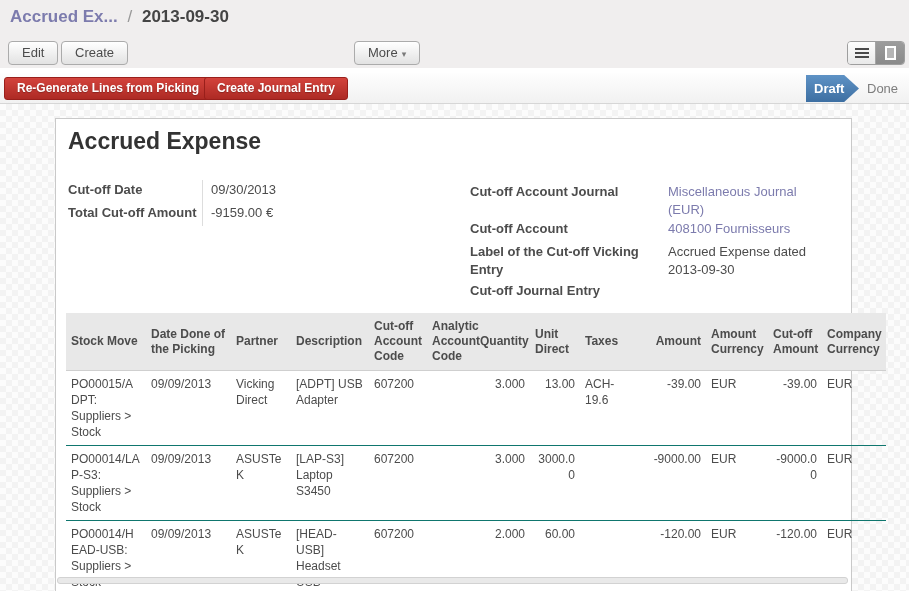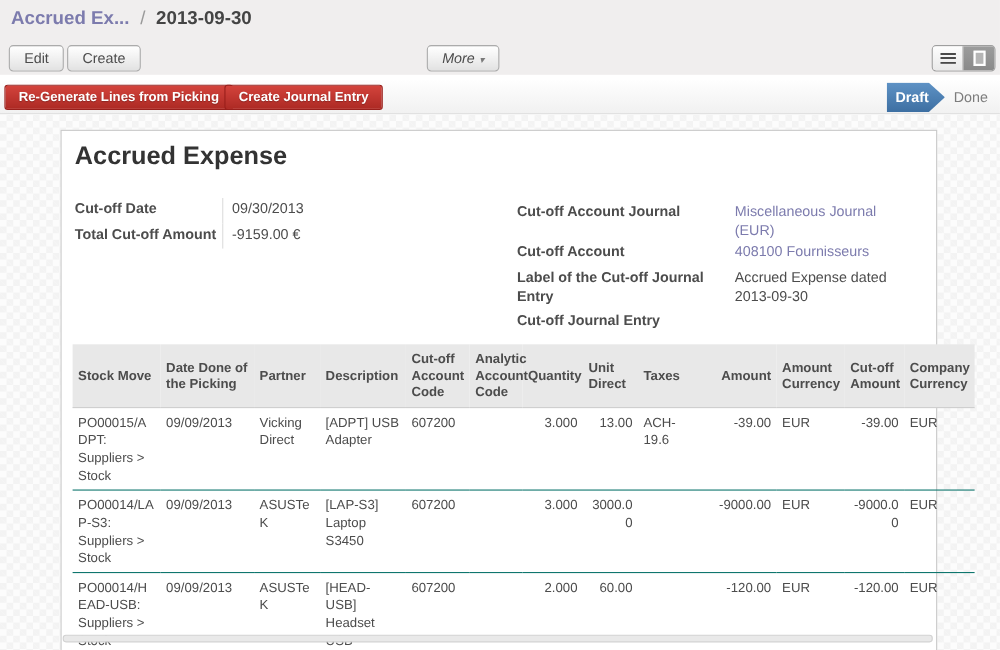--- a/index.html
+++ b/index.html
@@ -14,21 +14,21 @@
   .breadcrumb .bc-link { color:#7c7bad; cursor:pointer; }
   .breadcrumb .bc-sep { color:#999; font-weight:normal; padding:0 5px; }
   .breadcrumb .bc-current { color:#444; }
   .btn {
     position:absolute; top:41px; height:24px; padding:0 13px; font-size:13px; color:#4c4c4c;
     background:linear-gradient(to bottom,#ffffff,#e2e2e2);
     border:1px solid #ababab; border-radius:4px; cursor:pointer; line-height:22px; display:inline-block;text-align:right;
   }
   .btn-edit { left:8px; }
   .btn-create { left:61px; }
-  .btn-more { left:388px;font-style:italic; }
+  .btn-more { left:354px; }
   .btn-more .caret { font-size:9px; color:#7a7a7a; margin-left:4px; }
   .switcher {
     position:absolute; left:847px; top:41px; height:24px; display:flex;
     border:1px solid #9e9e9e; border-radius:4px; overflow:hidden;
   }
   .sw-btn { width:28px; height:22px; display:flex; align-items:center; justify-content:center; cursor:pointer; }
   .sw-list { background:linear-gradient(to bottom,#fdfdfd,#e9e9e9); border-right:1px solid #a5a5a5; }
   .sw-form { background:linear-gradient(to bottom,#9c9c9c,#8a8a8a); }
   .icon-list { width:14px; height:10px; background:repeating-linear-gradient(to bottom,#4a4a4a 0 2px,transparent 2px 4px); }
   .icon-form { width:11px; height:14px; background:#b5b5b5; border:2px solid #fff; }
@@ -134,21 +134,21 @@
     <div class="fvalue">09/30/2013</div>
     <div class="flabel">Total Cut-off Amount</div>
     <div class="fvalue">-9159.00 €</div>
   </div>
 
   <div class="fgroup fgroup-right">
     <div class="flabel">Cut-off Account Journal</div>
     <div class="fvalue link">Miscellaneous Journal (EUR)</div>
     <div class="flabel">Cut-off Account</div>
     <div class="fvalue link">408100 Fournisseurs</div>
-    <div class="flabel">Label of the Cut-off Journal Entry</div>
+    <div class="flabel">Label of the Cut-off Vicking Entry</div>
     <div class="fvalue">Accrued Expense dated 2013-09-30</div>
     <div class="flabel row-gap">Cut-off Journal Entry</div>
     <div class="fvalue row-gap"></div>
   </div>
 
   <table class="lines-table">
     <colgroup>
       <col style="width:80px">
         <col style="width:85px">
         <col style="width:60px">

